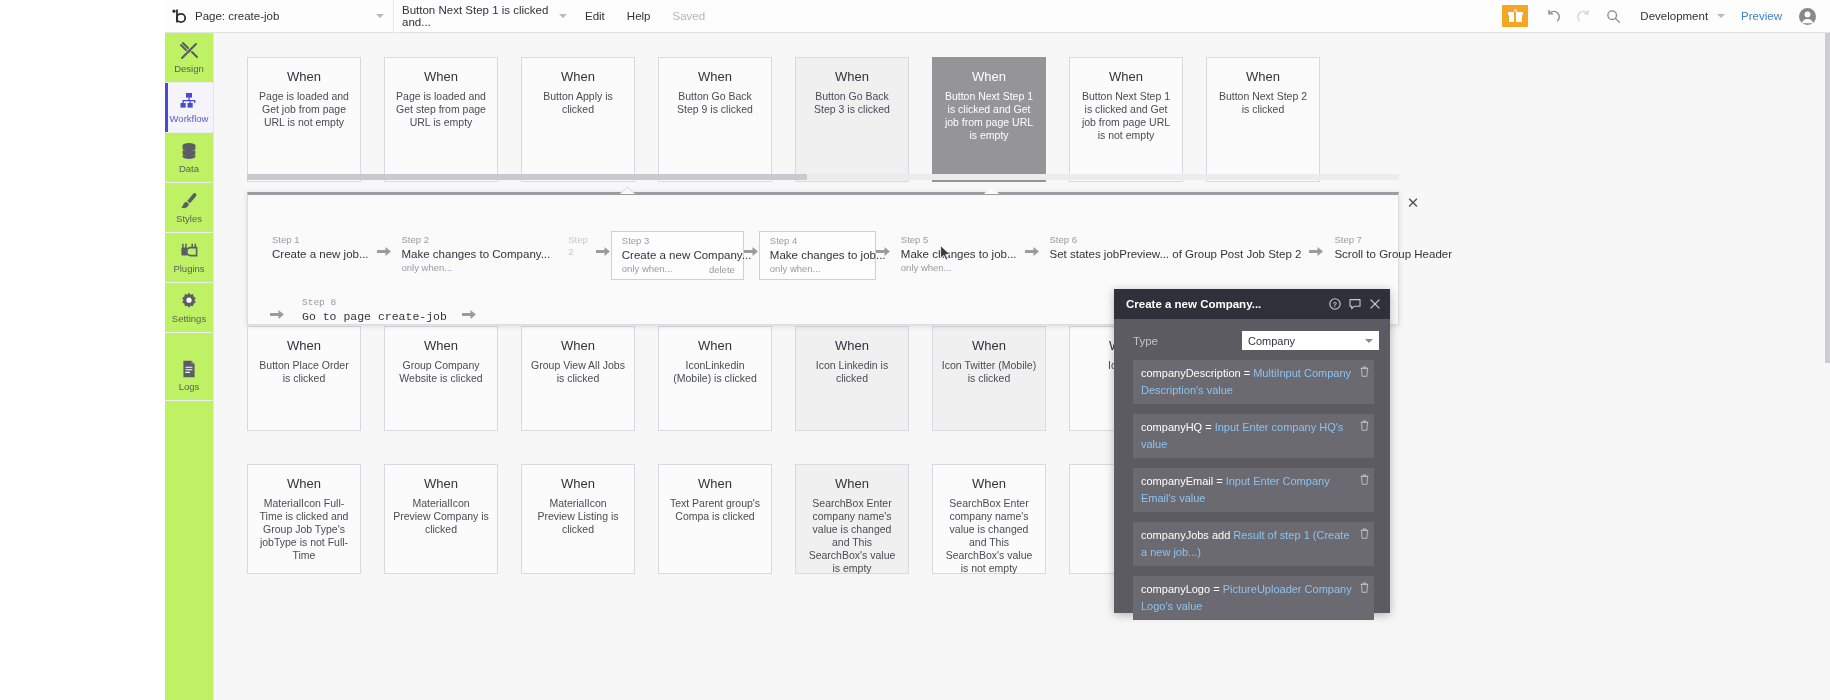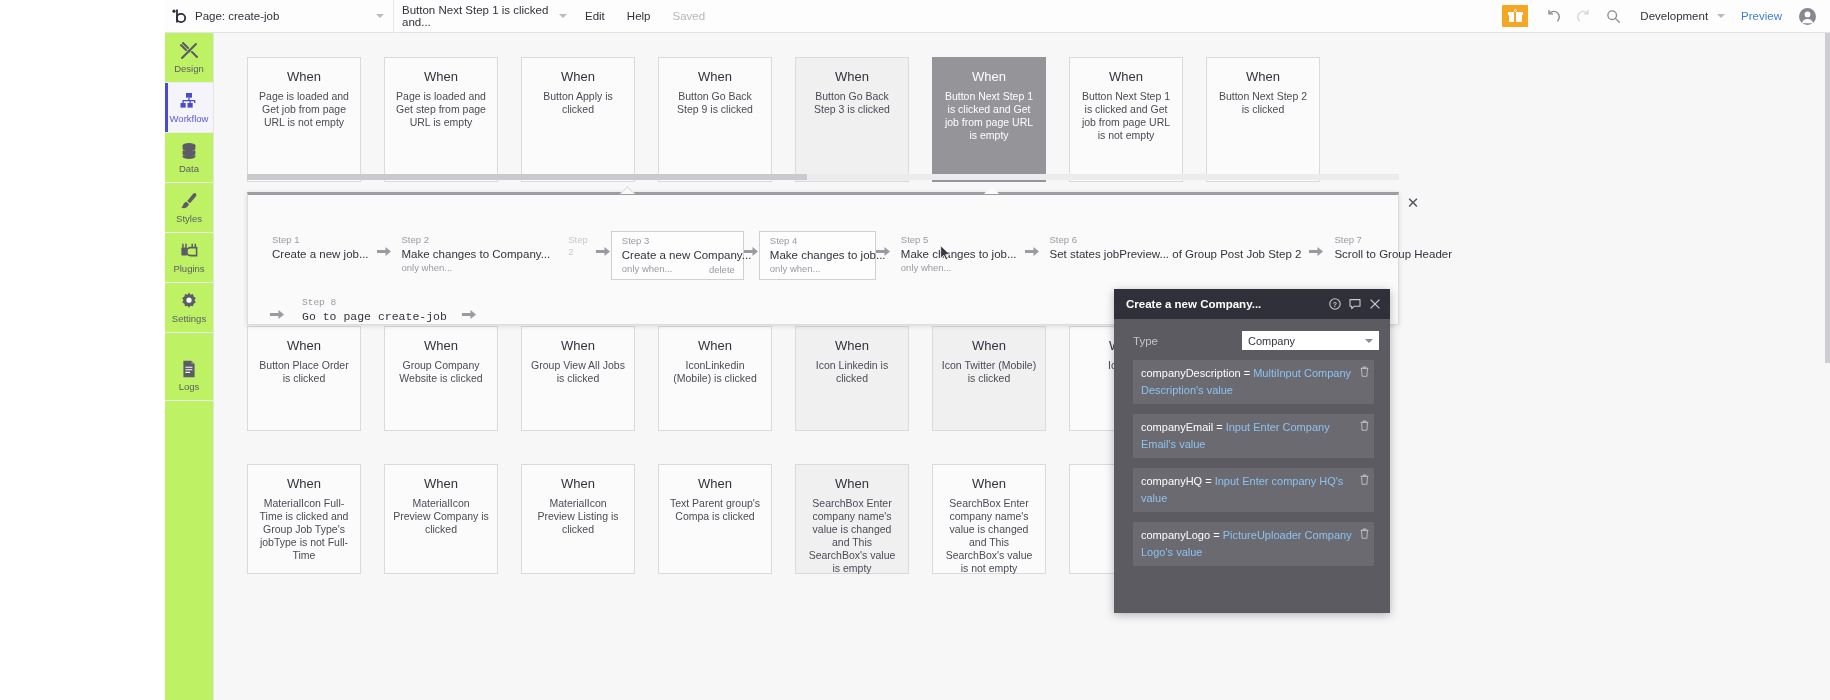--- a/index.html
+++ b/index.html
@@ -557,29 +557,36 @@
       </div>
 
       <div class="field-row">
         <span class="fk">companyDescription  =</span>
         <span class="fv">MultiInput Company Description's value</span>
         <svg class="trash" viewBox="0 0 9 11">
             <path d="M0.6 2.3 h7.8 M3 1 h3 v1.3 h-3 z M1.5 2.3 l0.6 8 h4.8 l0.6 -8" stroke="#c3c3ca" stroke-width="0.9" fill="none"></path>
           </svg>
       </div>
       <div class="field-row">
+        <span class="fk">companyHQ  =</span>
+        <span class="fv">Input Enter company HQ's value</span>
+        <svg class="trash" viewBox="0 0 9 11">
+            <path d="M0.6 2.3 h7.8 M3 1 h3 v1.3 h-3 z M1.5 2.3 l0.6 8 h4.8 l0.6 -8" stroke="#c3c3ca" stroke-width="0.9" fill="none"></path>
+          </svg>
+      </div>
+      <div class="field-row">
         <span class="fk">companyEmail  =</span>
         <span class="fv">Input Enter Company Email's value</span>
         <svg class="trash" viewBox="0 0 9 11">
             <path d="M0.6 2.3 h7.8 M3 1 h3 v1.3 h-3 z M1.5 2.3 l0.6 8 h4.8 l0.6 -8" stroke="#c3c3ca" stroke-width="0.9" fill="none"></path>
           </svg>
       </div>
       <div class="field-row">
-        <span class="fk">companyHQ  =</span>
-        <span class="fv">Input Enter company HQ's value</span>
+        <span class="fk">companyJobs add</span>
+        <span class="fv">Result of step 1 (Create a new job...)</span>
         <svg class="trash" viewBox="0 0 9 11">
             <path d="M0.6 2.3 h7.8 M3 1 h3 v1.3 h-3 z M1.5 2.3 l0.6 8 h4.8 l0.6 -8" stroke="#c3c3ca" stroke-width="0.9" fill="none"></path>
           </svg>
       </div>
       <div class="field-row">
         <span class="fk">companyLogo  =</span>
         <span class="fv">PictureUploader Company Logo's value</span>
         <svg class="trash" viewBox="0 0 9 11">
             <path d="M0.6 2.3 h7.8 M3 1 h3 v1.3 h-3 z M1.5 2.3 l0.6 8 h4.8 l0.6 -8" stroke="#c3c3ca" stroke-width="0.9" fill="none"></path>
           </svg>

